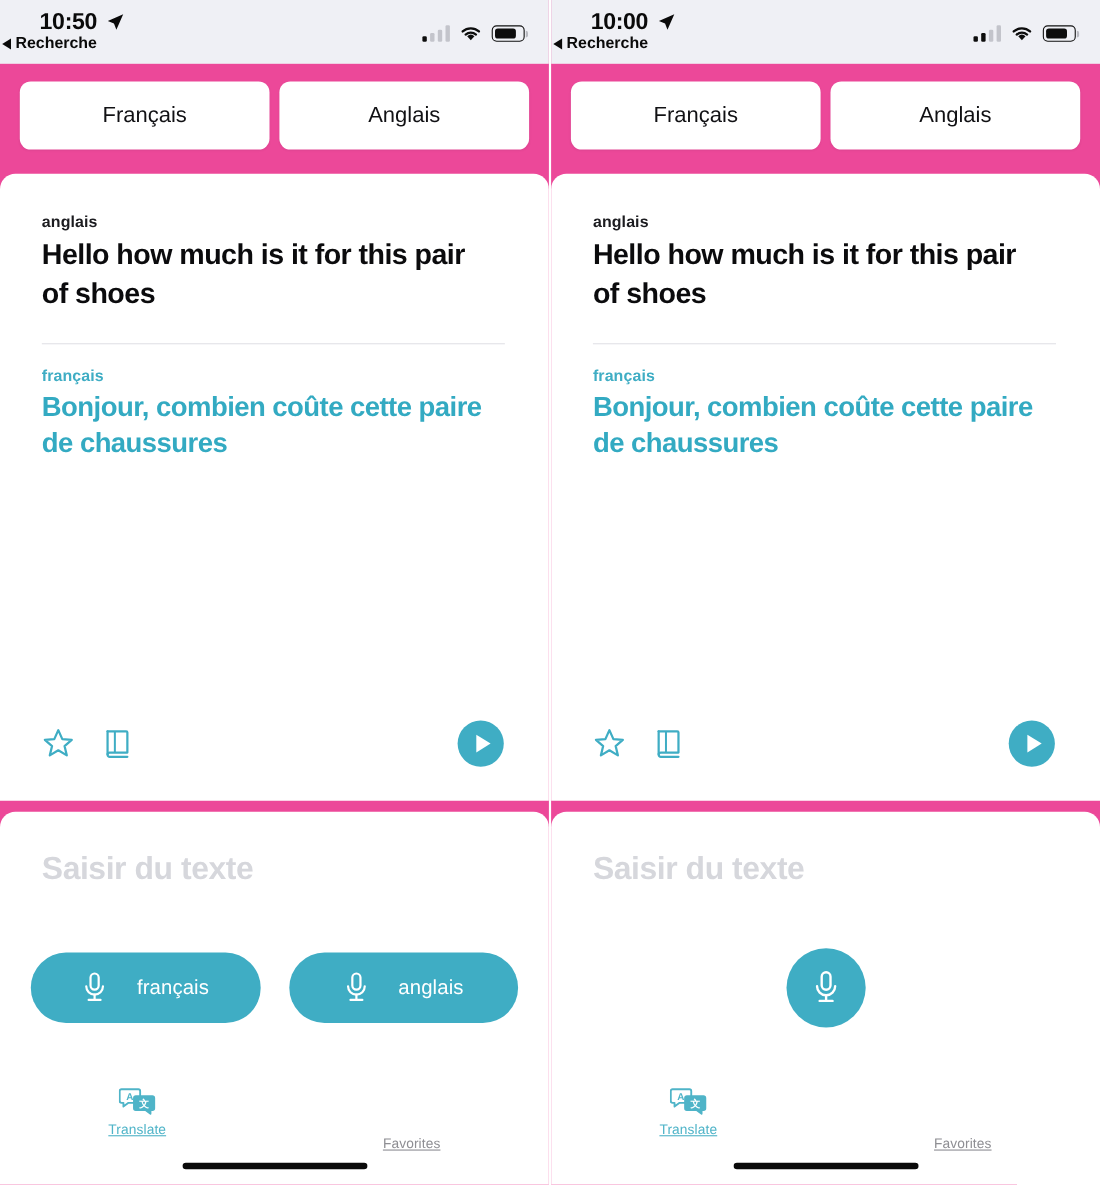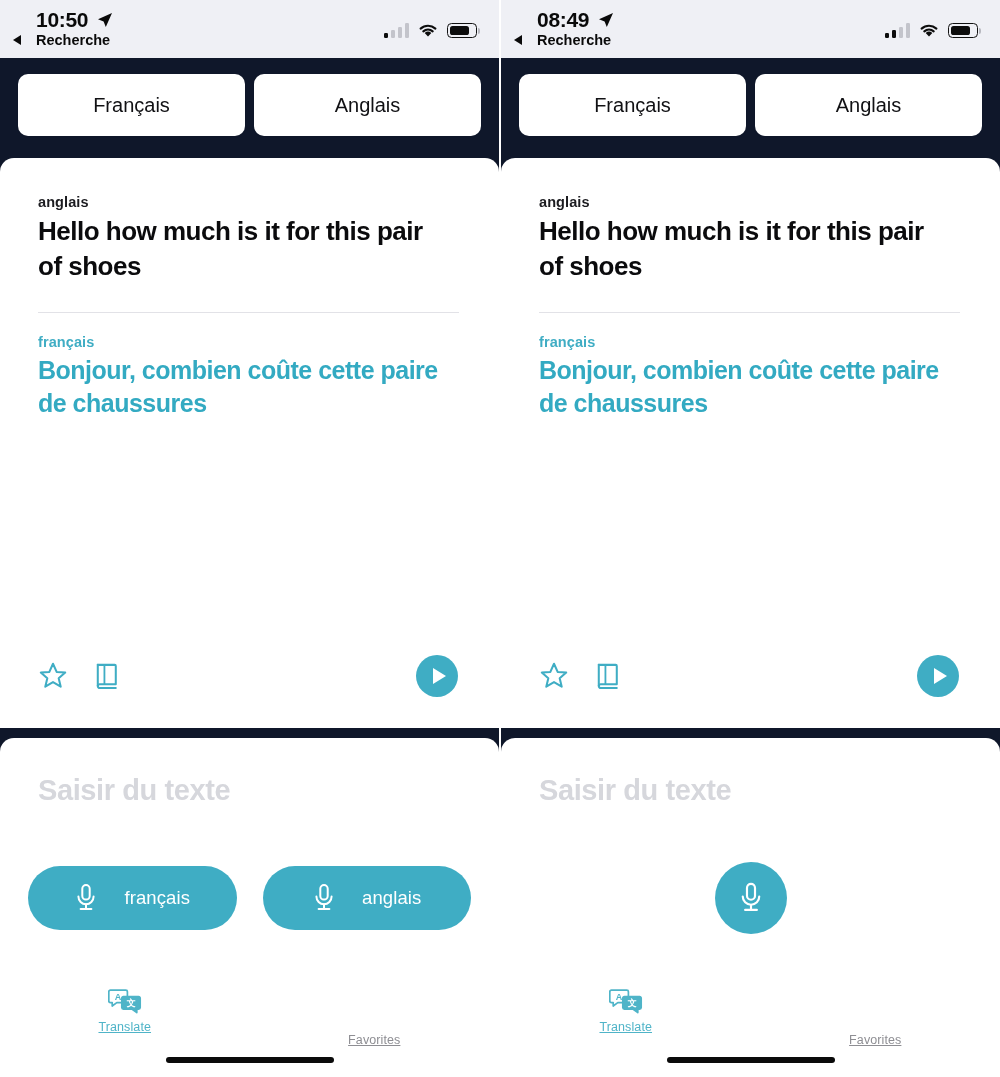--- a/index.html
+++ b/index.html
@@ -17,21 +17,21 @@
     width: 1000px;
     height: 1077px;
     display: flex;
     background: #ffffff;
   }
 
   .panel {
     position: relative;
     width: 499px;
     height: 1077px;
-    background: #0f172a;
+    background: #ec4899;
     overflow: hidden;
   }
   .panel.right { margin-left: 2px; }
 
   
   .statusbar {
     position: absolute;
     top: 0; left: 0; right: 0;
     height: 58px;
     background: #eff0f5;
@@ -44,27 +44,27 @@
     color: #0a0a0a;
     letter-spacing: -0.3px;
   }
   .loc-arrow {
     position: absolute;
     left: 97px; top: 12px;
     width: 16px; height: 16px;
   }
   .sb-back {
     position: absolute;
-    left: 13px; top: 32px;
+    left: 2px; top: 32px;
     font-size: 14.5px;
     font-weight: bold;
     color: #0a0a0a;
     display: flex;
     align-items: center;
-    gap: 15px;
+    gap: 4px;
   }
   .back-tri {
     width: 0; height: 0;
     border-top: 5.5px solid transparent;
     border-bottom: 5.5px solid transparent;
     border-right: 8px solid #0a0a0a;
     display: inline-block;
   }
   .sb-right {
     position: absolute;
@@ -425,21 +425,21 @@
         </div>
       </div>
 
       <div class="homebar"></div>
     </div>
   </div>
 
   <div class="panel right">
 
     <div class="statusbar">
-      <div class="sb-time">08:49</div>
+      <div class="sb-time">10:00</div>
       <svg class="loc-arrow" viewBox="0 0 16 16">
         <path d="M15 1 L1 7.2 L6.6 9.4 L8.8 15 Z" fill="#0a0a0a"></path>
       </svg>
       <div class="sb-back">
         <span class="back-tri"></span>
         <span>Recherche</span>
       </div>
       <div class="sb-right">
         <div class="sig">
           <i class="on"></i>

